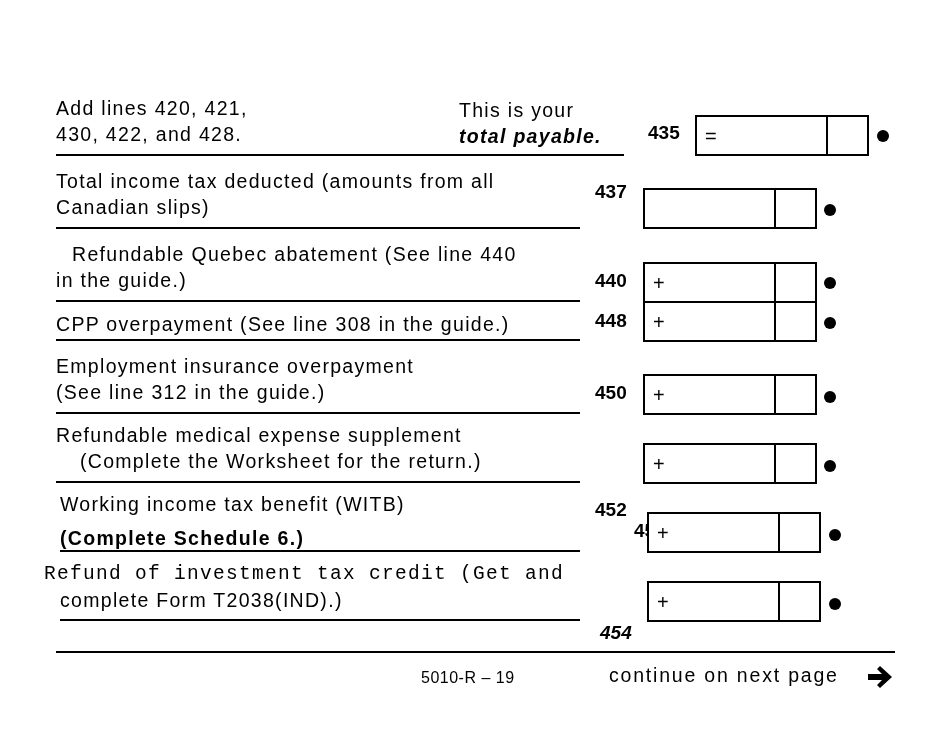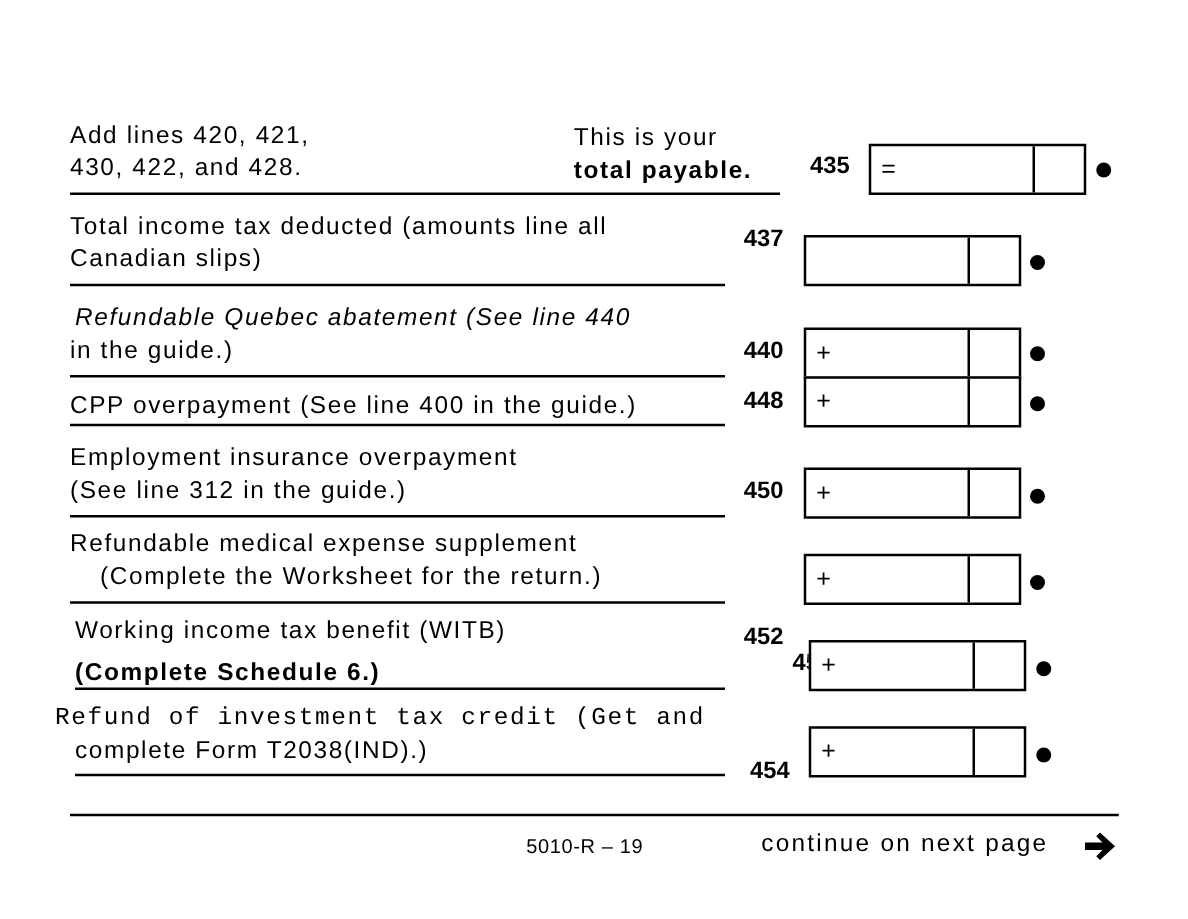--- a/index.html
+++ b/index.html
@@ -6,61 +6,61 @@
   body { width:950px; height:735px; position:relative; overflow:hidden;
          font-family:"Liberation Sans", sans-serif; color:#000; }
   .abs { position:absolute; }
   .desc { font-size:19.5px; letter-spacing:1.3px; line-height:26px; white-space:nowrap; }
   .rule { position:absolute; height:2px; background:#000; }
   .linenum { position:absolute; font-size:19px; font-weight:bold; }
   .box { position:absolute; border:2px solid #000; box-sizing:border-box; background:#fff; }
   .box .main { position:absolute; left:0; top:0; bottom:0; border-right:2px solid #000; box-sizing:border-box; }
   .box .op { position:absolute; left:8px; top:50%; transform:translateY(-50%); font-size:20px; }
   .dot { position:absolute; width:12px; height:12px; border-radius:50%; background:#000; }
-  .bold { font-weight:bold; }
+  .bold { font-weight:bold;font-style:italic; }
 </style>
 </head>
 <body>
 
 <div class="abs desc" style="left:56px;top:95px;">Add lines 420, 421,</div>
 <div class="abs desc" style="left:56px;top:121px;">430, 422, and 428.</div>
 <div class="abs desc" style="left:459px;top:97px;">This is your</div>
 <div class="abs desc bold" style="left:459px;top:123px;">total payable.</div>
 <div class="rule" style="left:56px;top:154px;width:568px;"></div>
 <div class="linenum" style="left:648px;top:122px;">435</div>
 <div class="box" style="left:695px;top:115px;width:174px;height:41px;">
   <div class="main" style="width:131px;">
       <span class="op">=</span>
     </div>
 </div>
 <div class="dot" style="left:877px;top:130px;"></div>
 
-<div class="abs desc" style="left:56px;top:168px;">Total income tax deducted (amounts line all</div>
+<div class="abs desc" style="left:56px;top:168px;">Total income tax deducted (amounts from all</div>
 <div class="abs desc" style="left:56px;top:194px;">Canadian slips)</div>
 <div class="rule" style="left:56px;top:227px;width:524px;"></div>
 <div class="linenum" style="left:595px;top:181px;">437</div>
 <div class="box" style="left:643px;top:188px;width:174px;height:41px;">
   <div class="main" style="width:131px;">
       <span class="op"></span>
     </div>
 </div>
 <div class="dot" style="left:824px;top:204px;"></div>
 
-<div class="abs desc" style="left:60px;top:241px;font-style:italic;">Refundable Quebec abatement (See line 440</div>
+<div class="abs desc" style="left:72px;top:241px;">Refundable Quebec abatement (See line 440</div>
 <div class="abs desc" style="left:56px;top:267px;">in the guide.)</div>
 <div class="rule" style="left:56px;top:300px;width:524px;"></div>
 <div class="linenum" style="left:595px;top:270px;">440</div>
 <div class="box" style="left:643px;top:262px;width:174px;height:41px;">
   <div class="main" style="width:131px;">
       <span class="op">+</span>
     </div>
 </div>
 <div class="dot" style="left:824px;top:277px;"></div>
 
-<div class="abs desc" style="left:56px;top:311px;">CPP overpayment (See line 400 in the guide.)</div>
+<div class="abs desc" style="left:56px;top:311px;">CPP overpayment (See line 308 in the guide.)</div>
 <div class="rule" style="left:56px;top:339px;width:524px;"></div>
 <div class="linenum" style="left:595px;top:310px;">448</div>
 <div class="box" style="left:643px;top:301px;width:174px;height:41px;">
   <div class="main" style="width:131px;">
       <span class="op">+</span>
     </div>
 </div>
 <div class="dot" style="left:824px;top:317px;"></div>
 
 <div class="abs desc" style="left:56px;top:353px;">Employment insurance overpayment</div>
@@ -92,21 +92,21 @@
 <div class="box" style="left:647px;top:512px;width:174px;height:41px;">
   <div class="main" style="width:131px;">
       <span class="op">+</span>
     </div>
 </div>
 <div class="dot" style="left:829px;top:529px;"></div>
 
 <div class="abs desc" style="left:44px;top:561px;font-family:Liberation Mono, monospace;">Refund of investment tax credit (Get and</div>
 <div class="abs desc" style="left:60px;top:587px;">complete Form T2038(IND).)</div>
 <div class="rule" style="left:60px;top:619px;width:520px;"></div>
-<div class="linenum" style="left:600px;top:606px;">454</div>
+<div class="linenum" style="left:600px;top:622px;font-style:italic;">454</div>
 <div class="box" style="left:647px;top:581px;width:174px;height:41px;">
   <div class="main" style="width:131px;">
       <span class="op">+</span>
     </div>
 </div>
 <div class="dot" style="left:829px;top:598px;"></div>
 
 <div class="rule" style="left:56px;top:651px;width:839px;"></div>
 <div class="abs" style="left:421px;top:669px;font-size:16px;letter-spacing:0.5px;">5010-R – 19</div>
 <div class="abs desc" style="left:609px;top:662px;letter-spacing:1.8px;">continue on next page</div>

